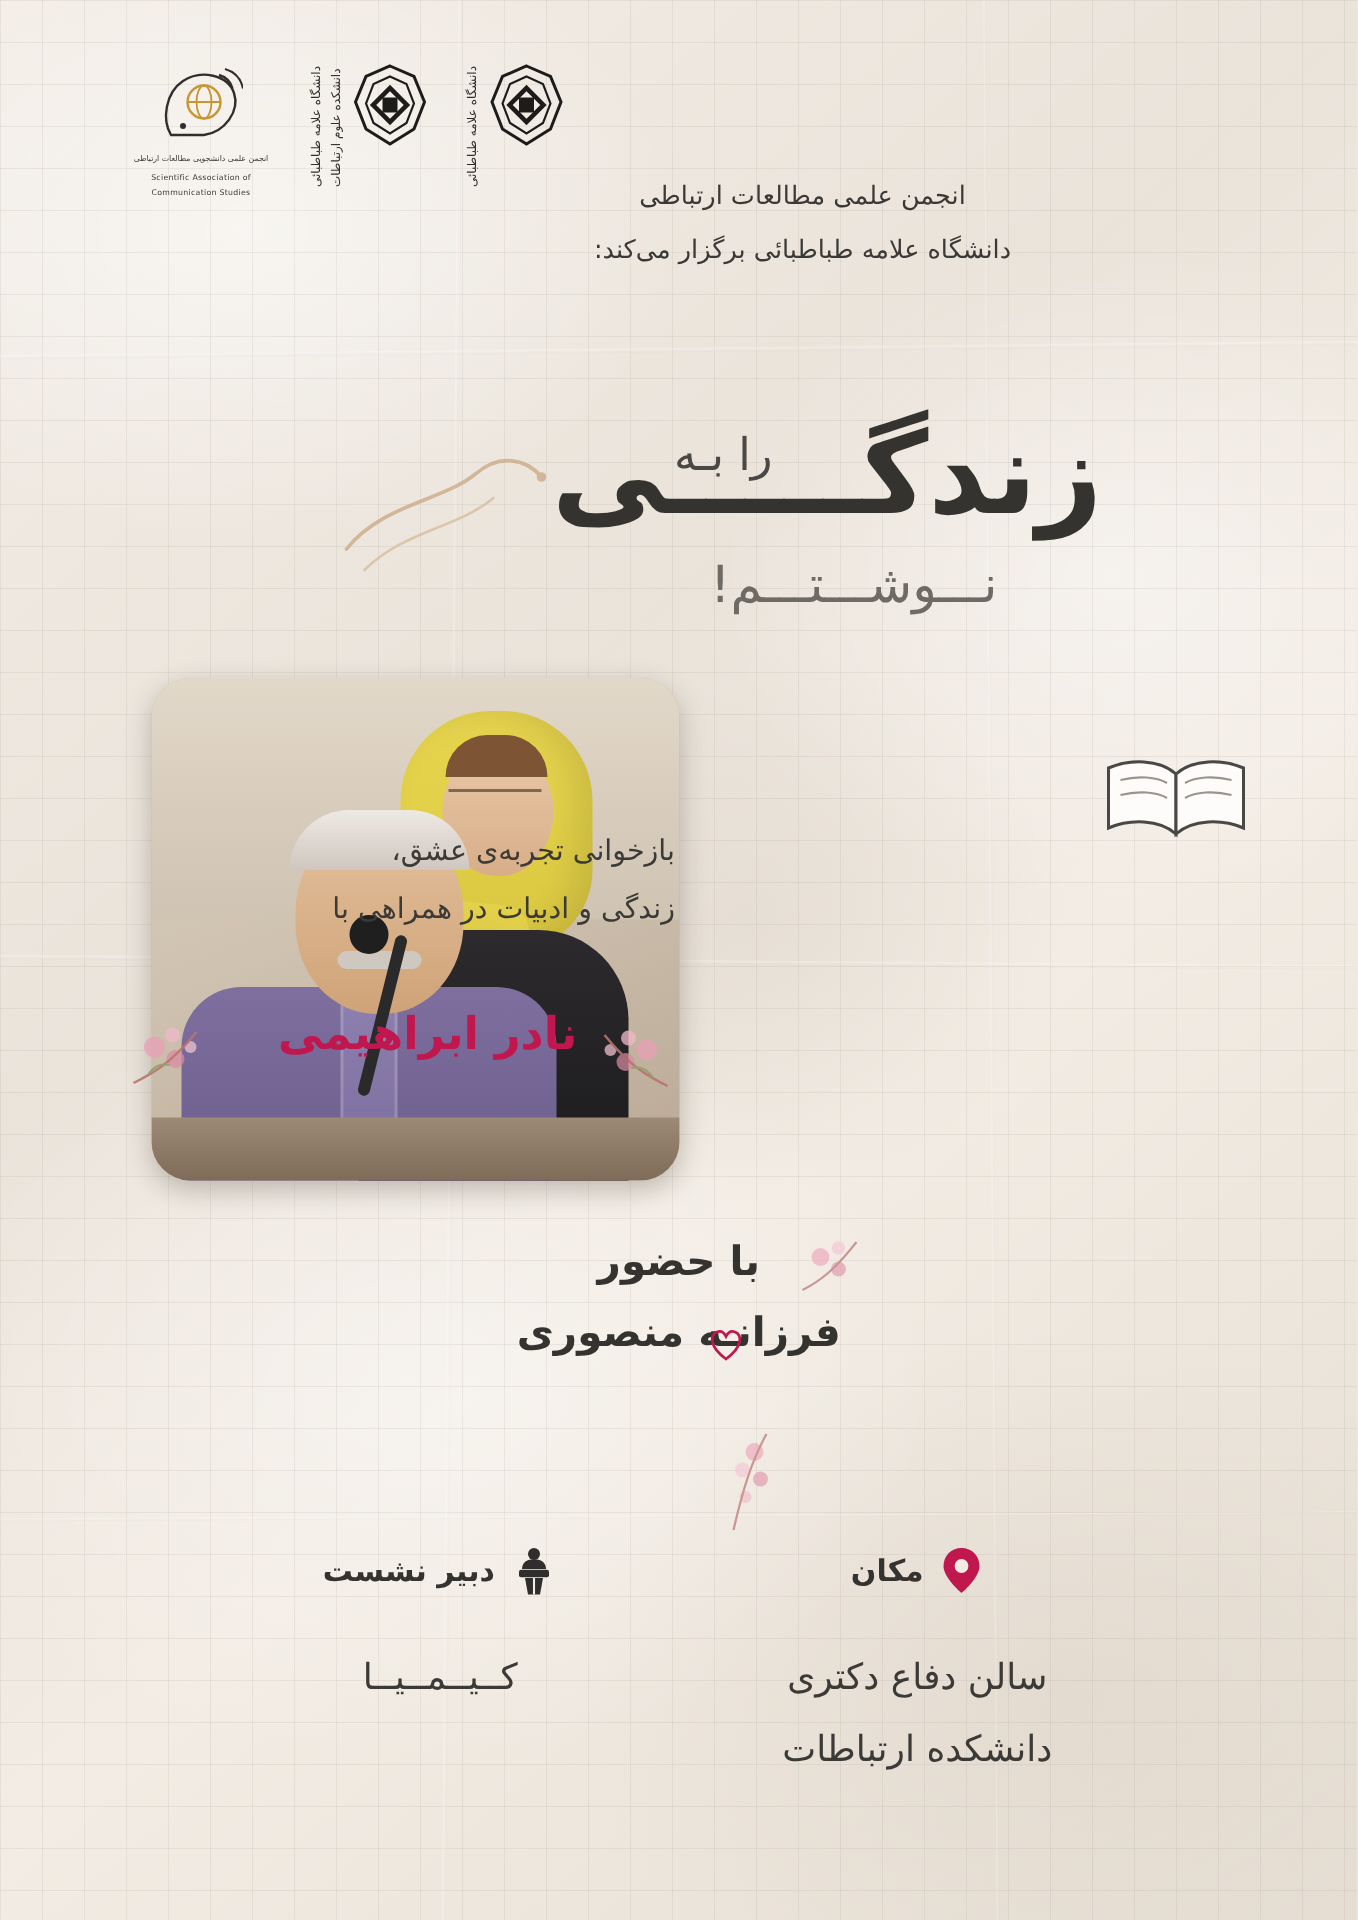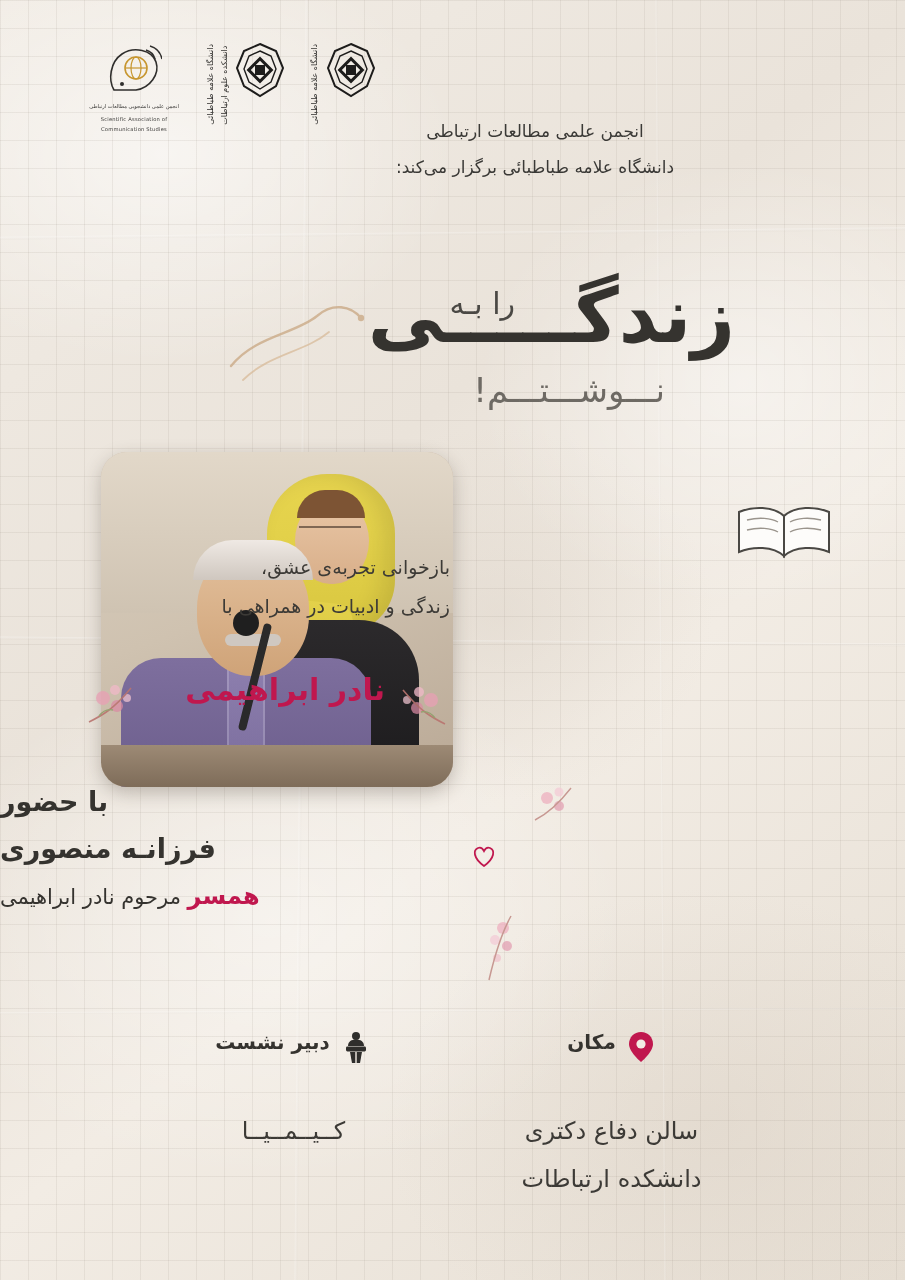--- a/index.html
+++ b/index.html
@@ -262,24 +262,24 @@
     font-weight: bold;
     color: #c0174e;
     letter-spacing: 2px;
   }
   .flower-a { position: absolute; top: 676px; right: 452px; width: 62px; height: 62px; opacity:.9;}
   .flower-b { position: absolute; top: 676px; right: 760px; width: 62px; height: 62px; opacity:.9;}
 
   
   .presence {
     position: absolute;
-    top: 786px;
+    top: 826px;
     right: 0;
     left: 0;
-    text-align: left;
+    text-align: center;
   }
   .presence .l1 {
     font-size: 27px; color: #35332f; letter-spacing: 9px; font-weight: bold;
     margin-bottom: 16px;
   }
   .presence .l2 {
     font-size: 27px; color: #35332f; letter-spacing: 9px; font-weight: bold;
     margin-bottom: 18px;
   }
   .presence .l3 { font-size: 21px; color: #35332f; letter-spacing: .5px; }
@@ -296,22 +296,22 @@
     position: absolute;
     left: 0; right: 0;
     top: 1030px;
     display: flex;
     flex-direction: row;
     justify-content: center;
     gap: 108px;
   }
   .info-col { width: 210px; text-align: center; }
   .info-head {
-    display: flex; flex-direction: row; align-items: flex-start; justify-content: center;
-    gap: 10px; margin-bottom: 43px;
+    display: flex; flex-direction: row; align-items: center; justify-content: center;
+    gap: 10px; margin-bottom: 30px;
   }
   .info-head .ttl { font-size: 20px; font-weight: bold; color: #35332f; letter-spacing: 1px; }
   .info-line {
     font-size: 24px; color: #3c3a36; letter-spacing: 5px; line-height: 2.0;
     white-space: nowrap;
   }
   .info-line.tight { letter-spacing: 1.5px; }
 
   svg { display: block; }
 </style>
@@ -456,24 +456,20 @@
       <path d="M13 22 C2 14 2 6 7 4 C10 2.8 12 5 13 7 C14 5 16 2.8 19 4 C24 6 24 14 13 22 Z" fill="none" stroke="#c0174e" stroke-width="1.8"></path>
     </svg>
     <div class="l2">فرزانـه منصوری</div>
     <svg class="petal-2" viewBox="0 0 60 72">
       <circle cx="30" cy="14" r="6" fill="#edaabb" opacity=".8"></circle>
       <circle cx="22" cy="26" r="5" fill="#f4c8d4" opacity=".8"></circle>
       <circle cx="34" cy="32" r="5" fill="#e094ab" opacity=".75"></circle>
       <circle cx="24" cy="44" r="4" fill="#f0b9c8" opacity=".7"></circle>
       <path d="M38 2 C28 20 22 40 16 66" fill="none" stroke="#c08a84" stroke-width="1.5"></path>
     </svg>
-    <div class="l3">
-      <span class="hl">همسر</span>
-      <span>مرحوم نادر ابراهیمی</span>
-    </div>
   </div>
 
   <div class="info">
 
     <div class="info-col">
       <div class="info-head">
         <svg width="30" height="34" viewBox="0 0 30 34">
           <path d="M15 2 C8 2 3 7.5 3 14 C3 22 15 32 15 32 C15 32 27 22 27 14 C27 7.5 22 2 15 2 Z" fill="#c0174e"></path>
           <circle cx="15" cy="14" r="4.6" fill="#f2ece4"></circle>
         </svg>

